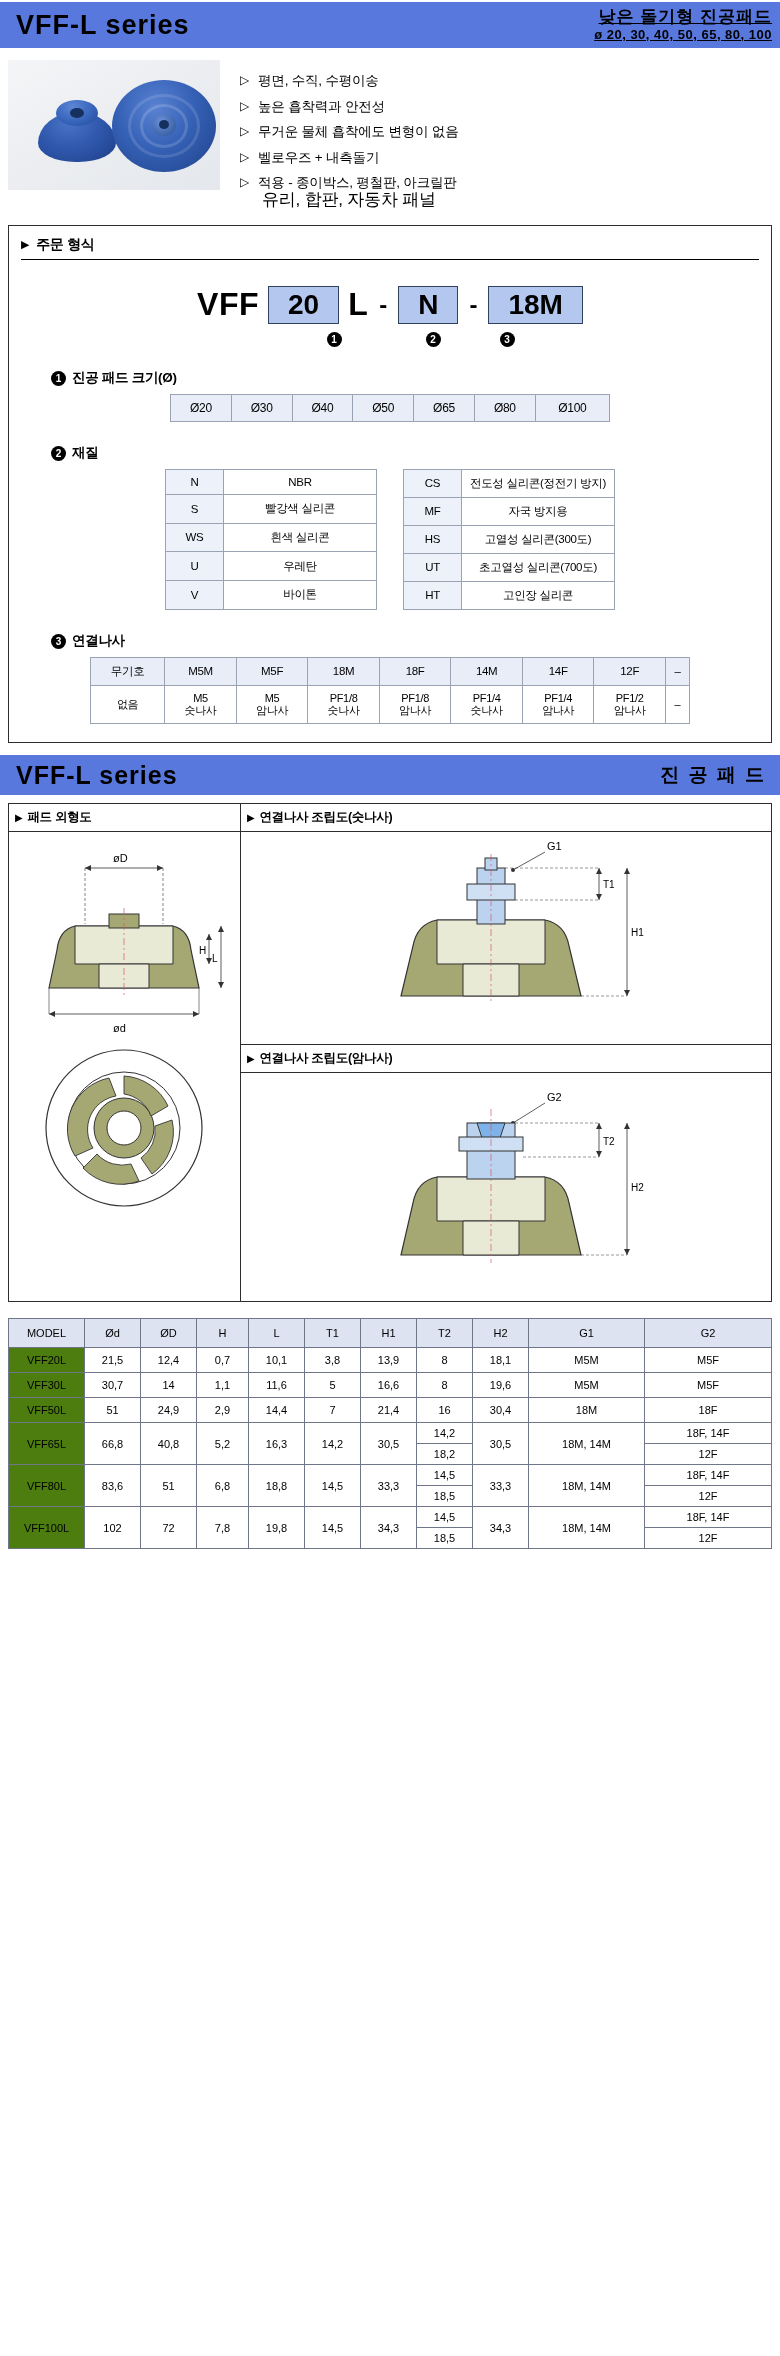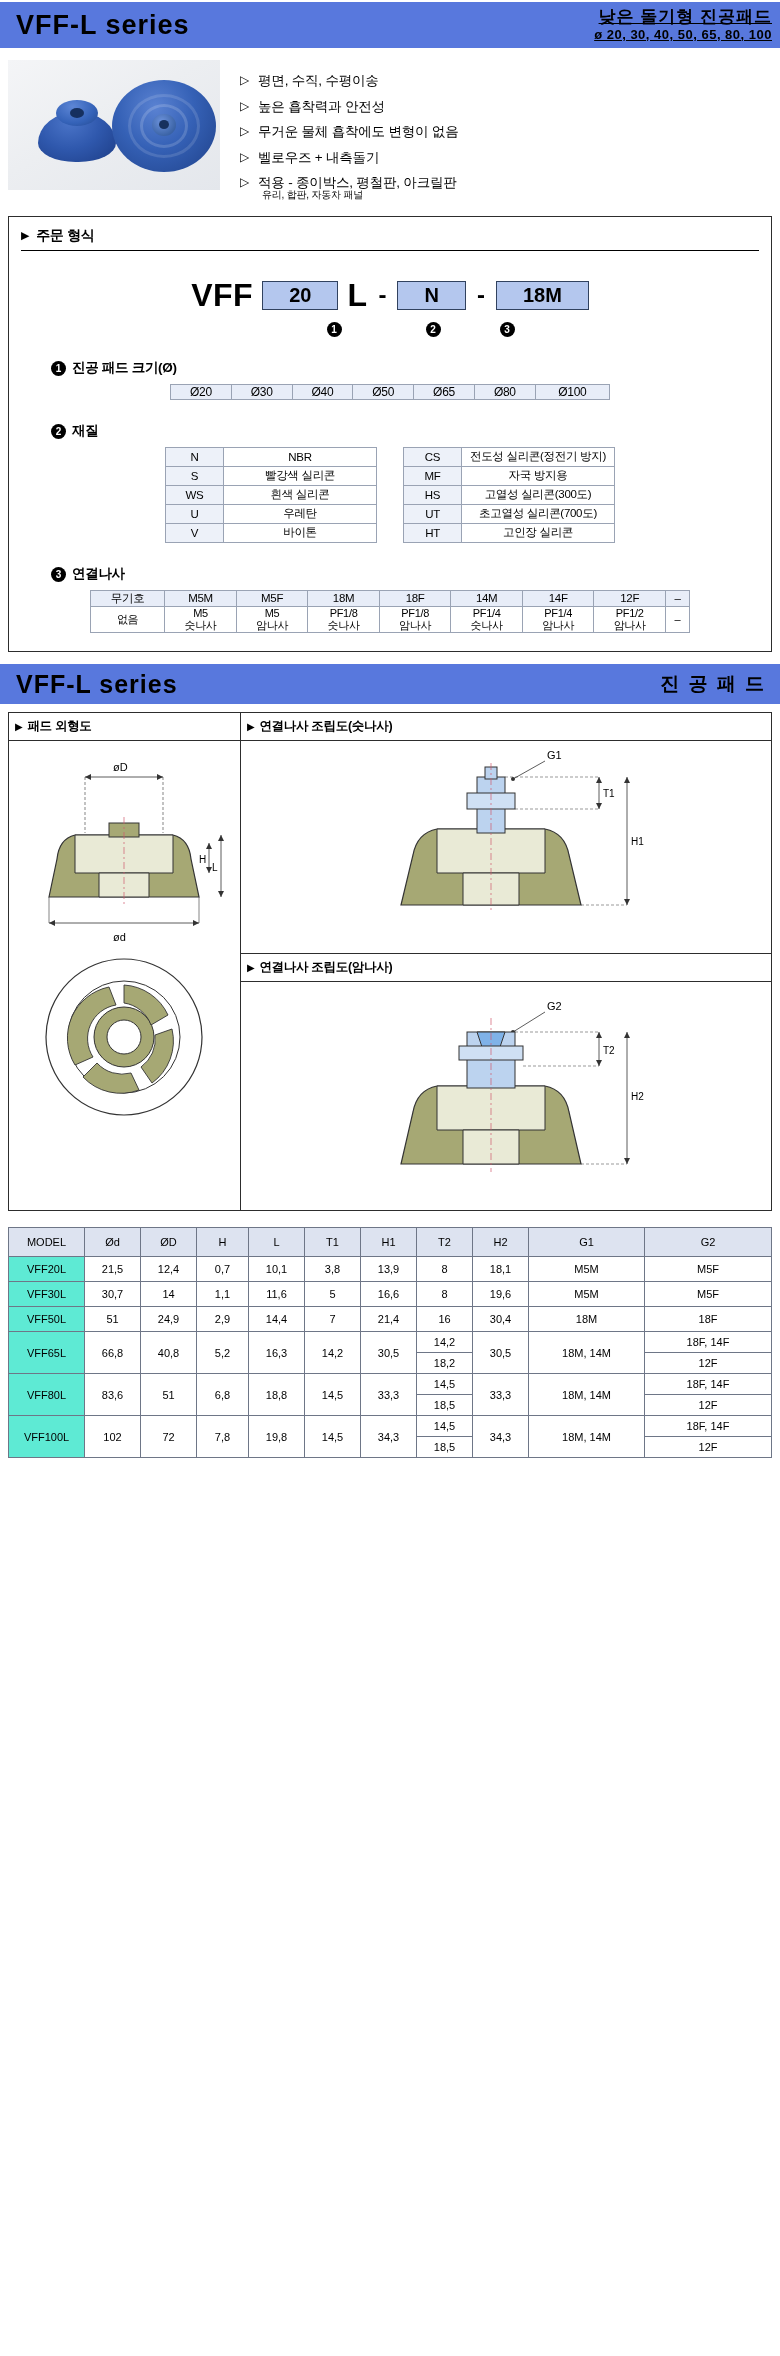--- a/index.html
+++ b/index.html
@@ -82,21 +82,21 @@
     background:#17315e; border-radius:50%;
   }
 
   .hero-feats { flex:1; padding:14px 0 0 12px; }
   .feat {
     display:flex; align-items:flex-start;
     font-size:13.5px; line-height:1.0; margin-bottom:12px;
     letter-spacing:-0.2px;
   }
   .tri { margin-right:9px; font-size:12px; line-height:1.1; }
-  .feat-sub { font-size:10px; margin:-4px 0 0 22px; letter-spacing:-0.2px; }
+  .feat-sub { font-size:17px; margin:-4px 0 0 22px; letter-spacing:-0.2px; }
 
   
   .order-box {
     margin:4px 8px 12px 8px;
     border:1.5px solid #2d2d2d;
     padding:10px 12px 18px 12px;
   }
   .sec-head {
     display:flex; align-items:center;
     font-size:14px; font-weight:bold; letter-spacing:-0.3px;
@@ -106,22 +106,22 @@
   .sec-rule { border-bottom:1.4px solid #000; margin-bottom:4px; }
 
   .code-row {
     display:flex; align-items:center; justify-content:center;
     margin:26px 0 4px 0; gap:9px;
   }
   .code-txt { font-size:32px; font-weight:bold; letter-spacing:0.5px; }
   .code-box {
     background:#b4c7ee;
     border:1.6px solid #31425f;
-    padding:2px 26px;
-    font-size:20px; font-weight:bold;
+    padding:2px 19px;
+    font-size:28px; font-weight:bold;
     min-width:42px; text-align:center;
   }
   .dash { font-size:24px; font-weight:bold; padding:0 2px; }
 
   .marker-row {
     display:flex; justify-content:center; align-items:center;
     gap:9px; margin-top:5px;
   }
   .mk-slot { width:42px; text-align:center; }
   .circ-num {
@@ -134,21 +134,21 @@
   .sub-title {
     font-size:13.5px; font-weight:bold; margin:0 0 7px 30px;
     letter-spacing:-0.3px; display:flex; align-items:center; gap:6px;
   }
   .sub-title .cn { flex:0 0 auto; }
 
   table.grid { border-collapse:collapse; font-size:11.5px; }
   table.grid th, table.grid td {
     border:1px solid #9aa3b4;
     text-align:center;
-    padding:0 3px;
+    padding:6px 3px;
     letter-spacing:-0.3px;
   }
 
   .size-tbl { width:440px; margin:0 auto; }
   .size-tbl td { padding:9px 3px; font-size:12px; }
   .size-tbl tr:first-child td { background:#e8edf8; }
 
   .mat-wrap { display:flex; justify-content:center; gap:26px; }
   .mat-tbl { width:212px; }
   .mat-tbl td { padding:5px 3px; height:19px; }
@@ -184,21 +184,21 @@
   .draw-body.split { border-bottom:1.2px solid #2d2d2d; }
 
   .unit-note { text-align:right; font-size:10.5px; margin:4px 10px 2px 0; letter-spacing:-0.2px; }
 
   
   .dim-tbl { width:764px; margin:16px auto 14px auto; border-collapse:collapse; font-size:11px; }
   .dim-tbl th, .dim-tbl td {
     border:1px solid #6e7687; text-align:center; padding:6px 2px;
   }
   .dim-tbl thead th { background:#dde3f0; font-weight:normal; font-size:11px; padding:8px 2px; }
-  .dim-tbl td.model { background:#5eead4;text-align:center; }
+  .dim-tbl td.model { background:#4d7c0f;text-align:center; }
   .dim-tbl td.split-cell { padding:0; }
   .dim-tbl td.split-cell div { padding:4px 2px; }
   .dim-tbl td.split-cell div:first-child { border-bottom:1px solid #6e7687; }
 </style>
 </head>
 <body>
 
 <div class="page">
 
   <div class="banner">

